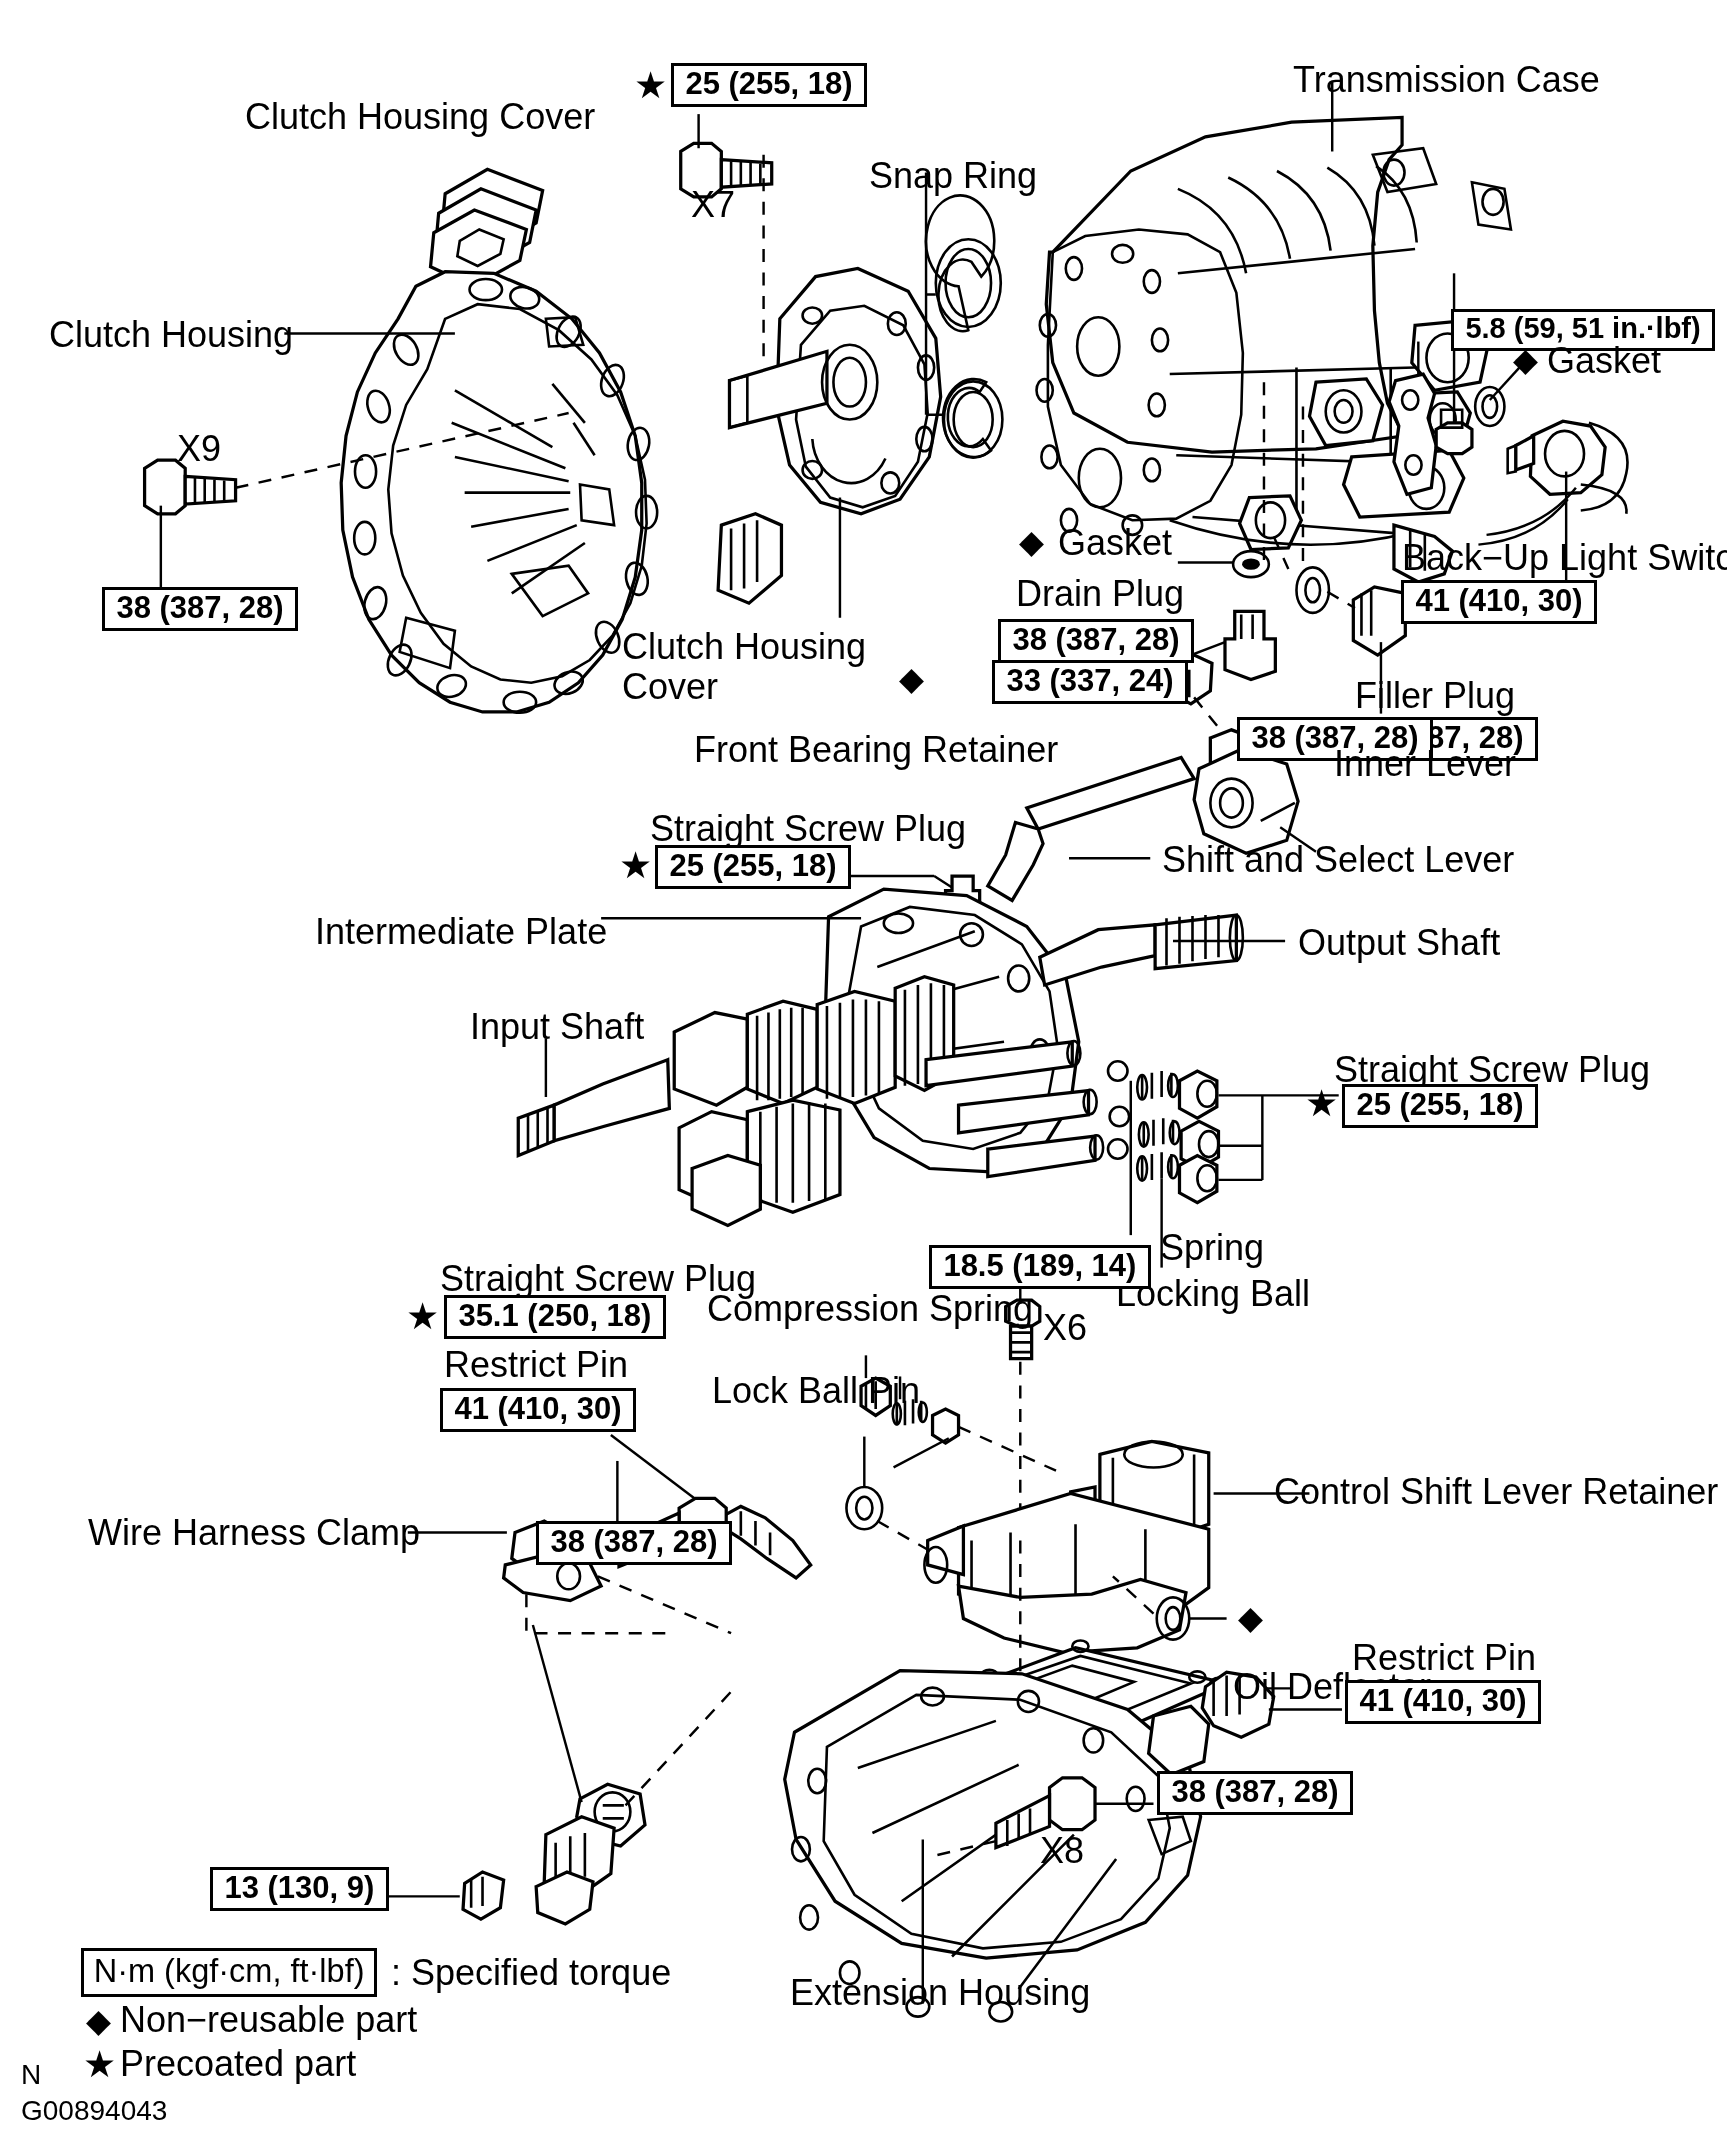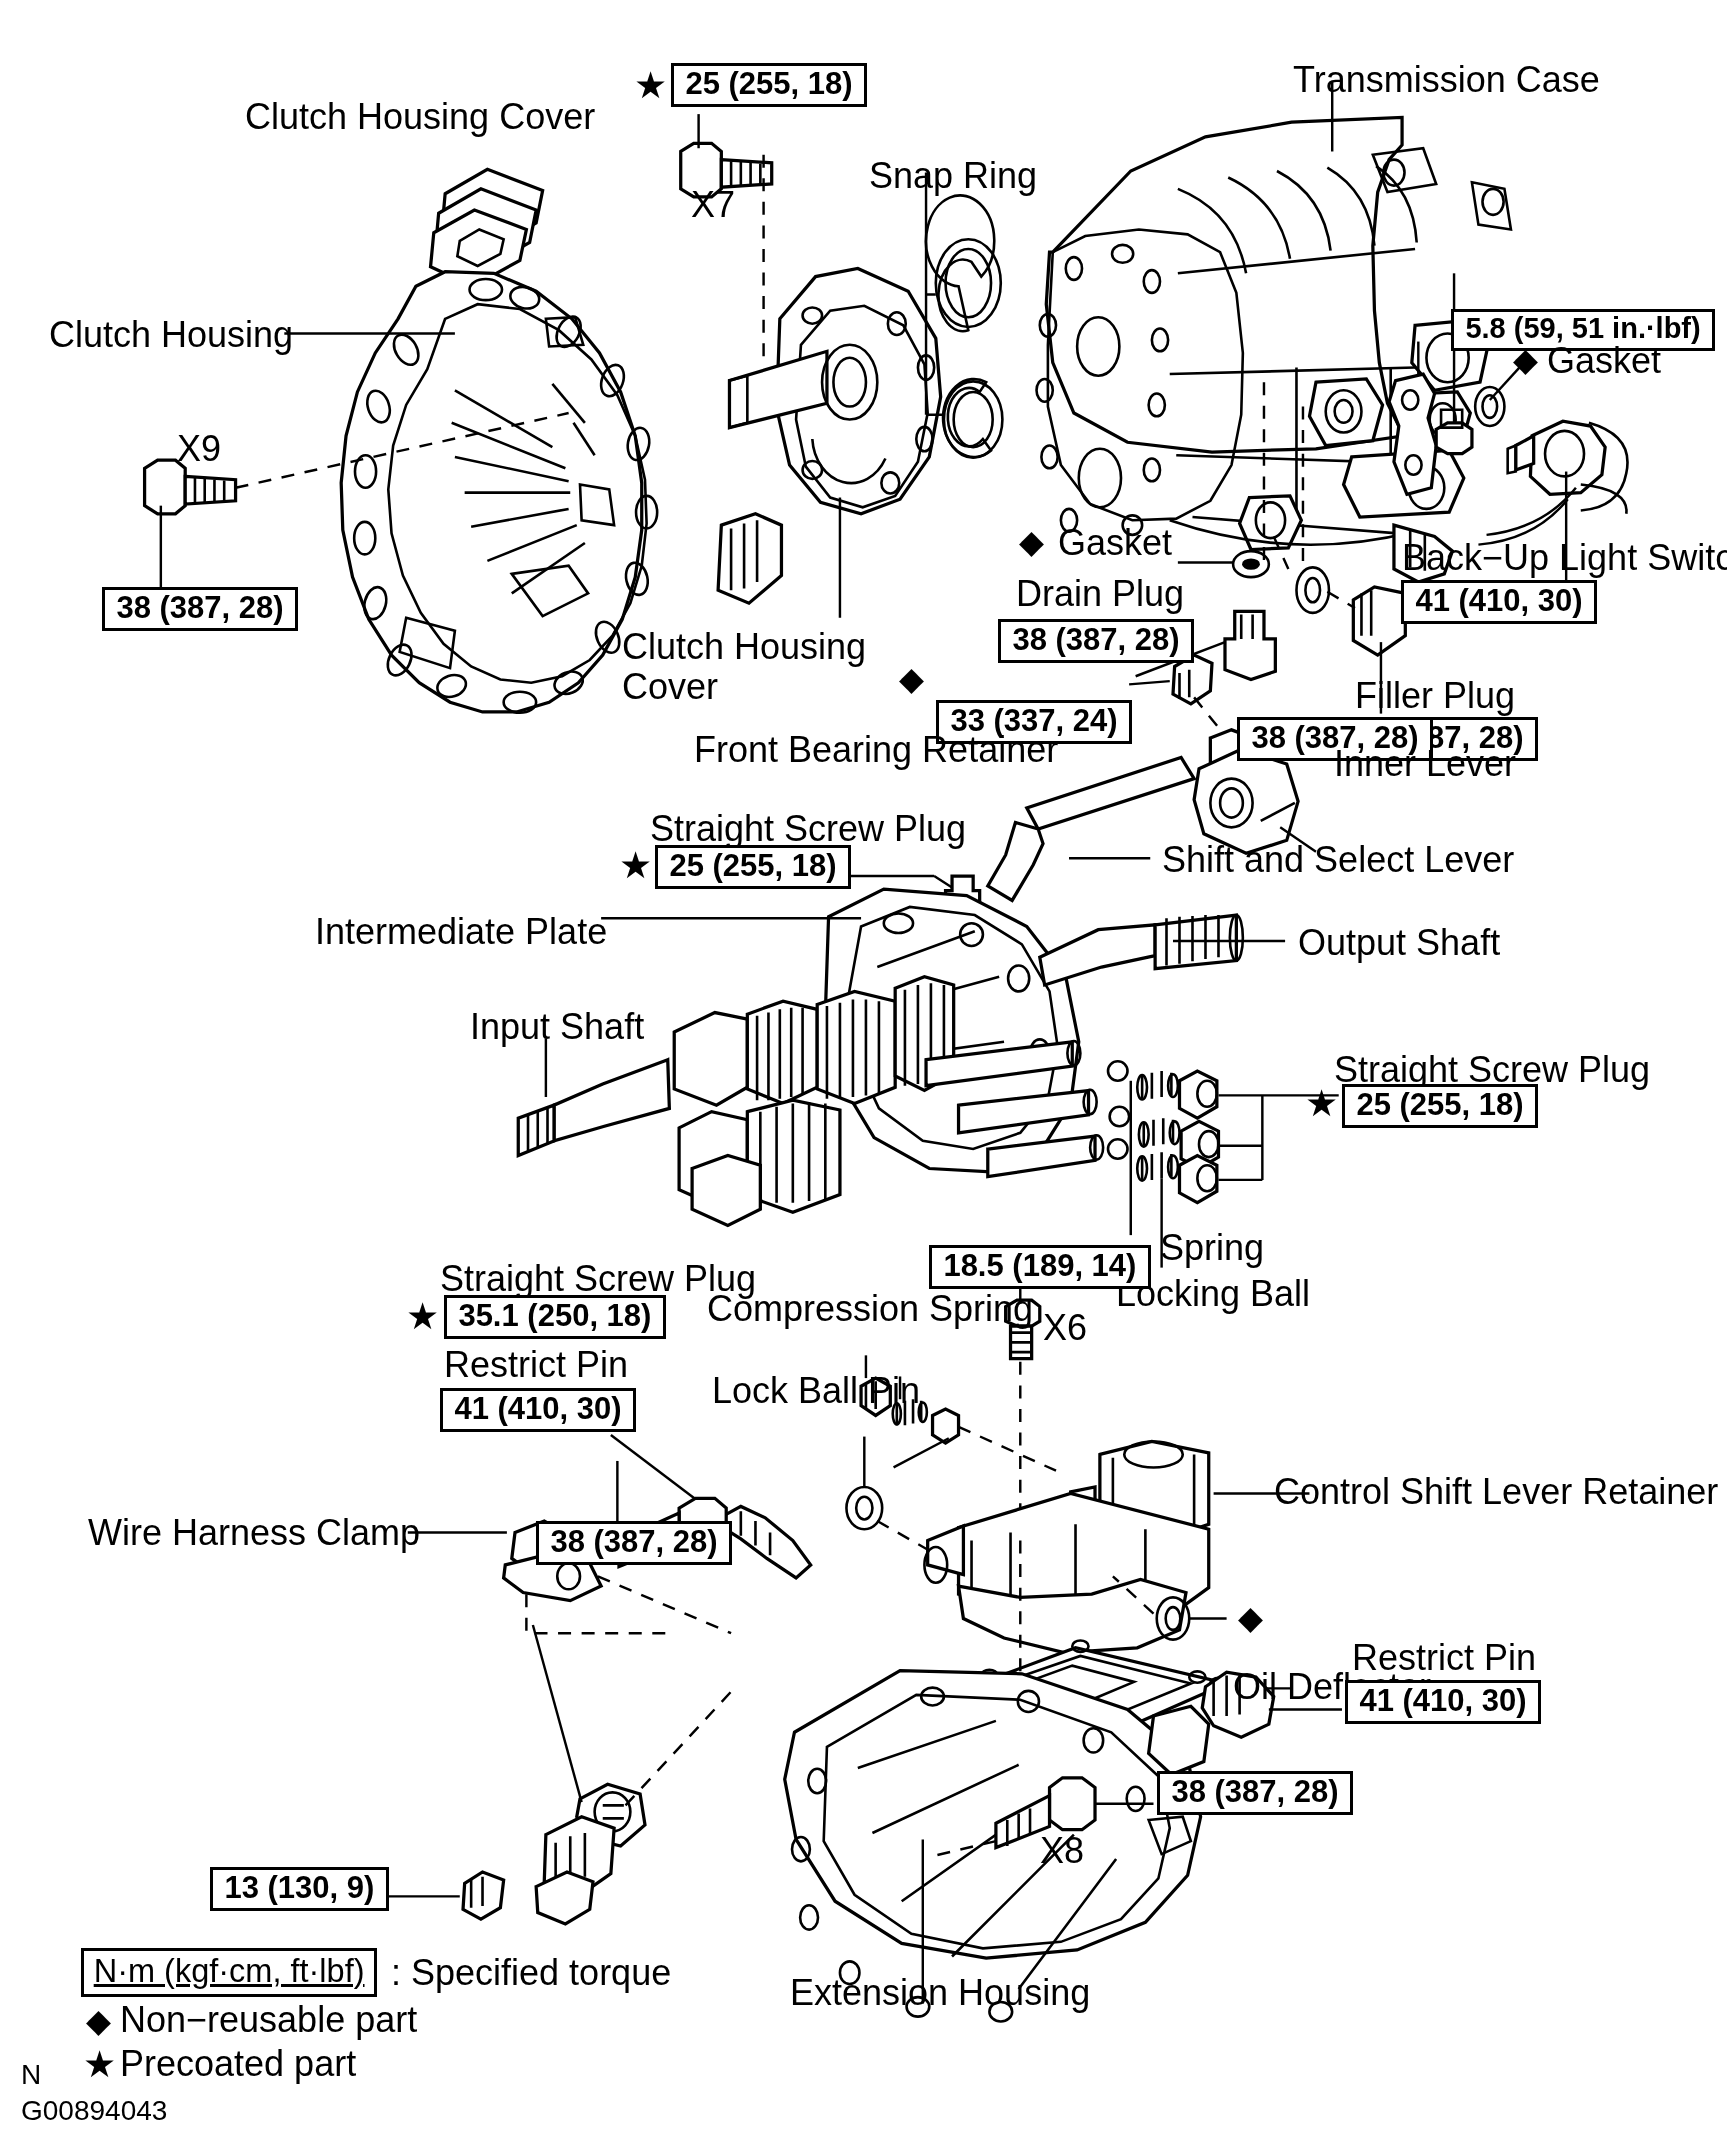--- a/index.html
+++ b/index.html
@@ -12,21 +12,21 @@
       padding:2.4px 11.4px 4.9px 11.4px;white-space:nowrap;line-height:1.0;font-family:"Liberation Sans",sans-serif;}
   .tq.small{font-size:29px;}
   .dia{position:absolute;font-size:32.5px;line-height:1;}
   .star{position:absolute;font-size:37px;line-height:1;}
   svg.art{position:absolute;left:0;top:0;width:1727px;height:2151px;pointer-events:none;}
   .lnth{stroke:#000;stroke-width:3;fill:none;}
   .dash{stroke:#000;stroke-width:3;fill:none;stroke-dasharray:16 13;}
   .part{stroke:#000;stroke-width:4;fill:#fff;}
   .partnf{stroke:#000;stroke-width:3.2;fill:none;}
   .solidblk{fill:#000;}
-  .legbox{position:absolute;border:3.2px solid #000;background:#fff;font-size:32.5px;padding:1.6px 9.7px 4.9px 9.7px;white-space:nowrap;font-family:"Liberation Sans",sans-serif;text-decoration:underline;}
+  .legbox{position:absolute;border:3.2px solid #000;background:#fff;font-size:32.5px;padding:1.6px 9.7px 4.9px 9.7px;white-space:nowrap;font-family:"Liberation Sans",sans-serif;}
 </style>
 </head>
 <body>
 
 <div id="page">
 
   <svg class="art" viewBox="0 0 2126 2647">
 
     <g>
       <path class="part" d="M548,238 l52,-30 68,26 -8,40 -60,34 -56,-26 z"></path>
@@ -497,21 +497,21 @@
   <div class="lbl t44" style="left:177px;top:429px;">X9</div>
   <div class="tq" style="left:102px;top:587px;">38 (387, 28)</div>
 
   <div class="dia" style="left:1019px;top:526px;">◆</div>
   <div class="lbl t44" style="left:1058px;top:523px;">Gasket</div>
 
   <div class="lbl t44" style="left:1016px;top:574px;">Drain Plug</div>
   <div class="tq" style="left:998px;top:619px;">38 (387, 28)</div>
 
   <div class="dia" style="left:899px;top:663px;">◆</div>
-  <div class="tq" style="left:936px;top:660px;margin-top:40px;">33 (337, 24)</div>
+  <div class="tq" style="left:992px;top:660px;">33 (337, 24)</div>
 
   <div class="lbl t44" style="left:1402px;top:538px;">Back−Up Light Switch</div>
   <div class="tq" style="left:1401px;top:580px;">41 (410, 30)</div>
 
   <div class="lbl t44" style="left:1355px;top:676px;">Filler Plug</div>
   <div class="tq" style="left:1342px;top:717px;">38 (387, 28)</div>
 
   <div class="lbl t44" style="left:622px;top:627px;">Clutch Housing
 Cover</div>
 

